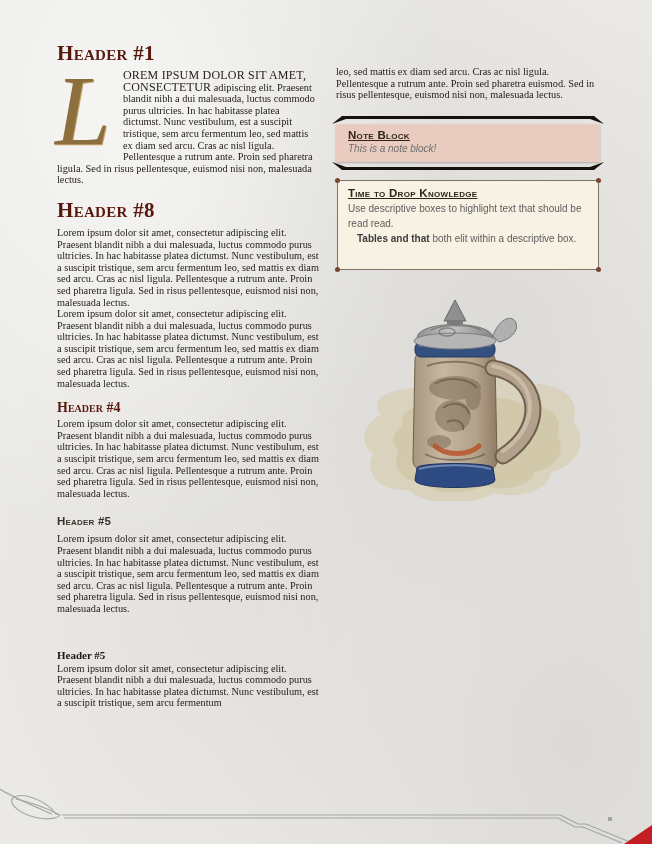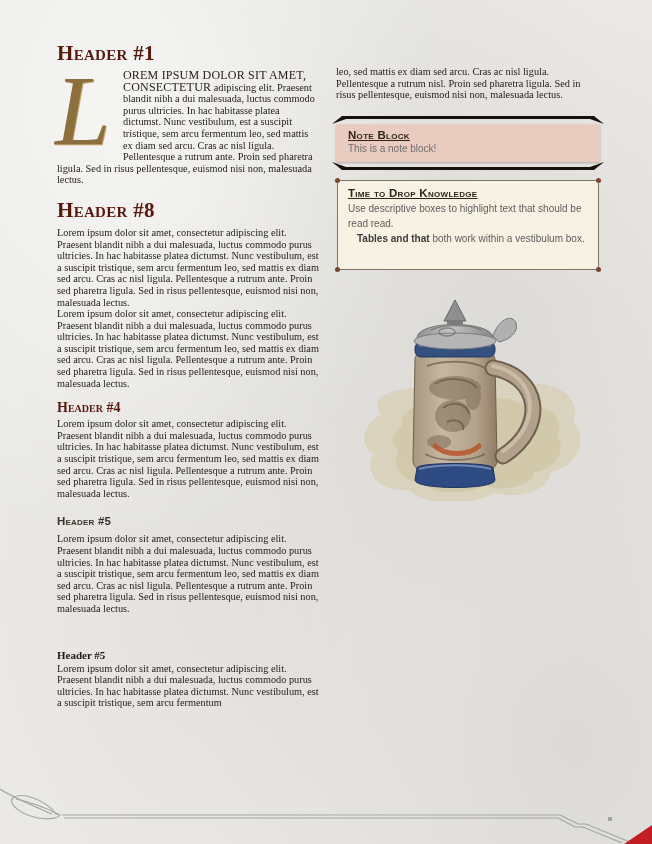--- a/index.html
+++ b/index.html
@@ -57,21 +57,21 @@
   .note-horn{display:block;width:calc(100% + 8px);margin-left:-4px;height:8px;}
   .note-body{
     background:#e9cbc0;padding:5px 12px 8px 12px;
     box-shadow:0 1px 2px rgba(0,0,0,.25);
   }
   .note-title,.desc-title{
     font-family:"Liberation Sans", sans-serif;font-variant:small-caps;
     font-weight:700;font-size:11.5px;color:#2e2518;margin:0 0 2px 0;letter-spacing:.3px;text-decoration:underline;
   }
   .note-text{
-    font-family:"Liberation Sans", sans-serif;font-size:10px;color:#6e6e6e;margin:0;
+    font-family:"Liberation Sans", sans-serif;font-size:10px;color:#6e6e6e;margin:0;font-style:italic;
   }
 
   
   .descbox{
     position:relative;margin:10px 1px 0 1px;
     background:#f7f2e3;border:1px solid #7e745f;
     padding:6px 10px 23px 10px;
   }
   .desc-text{
     font-family:"Liberation Sans", sans-serif;font-size:10px;line-height:15px;
@@ -113,21 +113,21 @@
       <p class="body">Lorem ipsum dolor sit amet, consectetur adipiscing elit. Praesent blandit nibh a dui malesuada, luctus commodo purus ultricies. In hac habitasse platea dictumst. Nunc vestibulum, est a suscipit tristique, sem arcu fermentum leo, sed mattis ex diam sed arcu. Cras ac nisl ligula. Pellentesque a rutrum ante. Proin sed pharetra ligula. Sed in risus pellentesque, euismod nisi non, malesuada lectus.</p>
 
       <h5 class="hb">Header #5</h5>
       <p class="body">Lorem ipsum dolor sit amet, consectetur adipiscing elit. Praesent blandit nibh a dui malesuada, luctus commodo purus ultricies. In hac habitasse platea dictumst. Nunc vestibulum, est a suscipit tristique, sem arcu fermentum leo, sed mattis ex diam sed arcu. Cras ac nisl ligula. Pellentesque a rutrum ante. Proin sed pharetra ligula. Sed in risus pellentesque, euismod nisi non, malesuada lectus.</p>
 
       <h6 class="hb">Header #5</h6>
       <p class="body">Lorem ipsum dolor sit amet, consectetur adipiscing elit. Praesent blandit nibh a dui malesuada, luctus commodo purus ultricies. In hac habitasse platea dictumst. Nunc vestibulum, est a suscipit tristique, sem arcu fermentum</p>
     </div>
 
     <div class="col col-right">
-      <p class="body cont">leo, sed mattis ex diam sed arcu. Cras ac nisl ligula. Pellentesque a rutrum nisl. Proin sed pharetra ligula. Sed in risus pellentesque, euismod nisi non, malesuada lectus.</p>
+      <p class="body cont">leo, sed mattis ex diam sed arcu. Cras ac nisl ligula. Pellentesque a rutrum ante. Proin sed pharetra euismod. Sed in risus pellentesque, euismod nisi non, malesuada lectus.</p>
 
       <div class="note">
         <svg class="note-horn" viewBox="0 0 272 8" preserveAspectRatio="none">
           <polygon points="0,8 10,0 262,0 272,8 258,3 14,3" fill="#17110d"></polygon>
         </svg>
         <div class="note-body">
           <p class="note-title">Note Block</p>
           <p class="note-text">This is a note block!</p>
         </div>
         <svg class="note-horn" viewBox="0 0 272 8" preserveAspectRatio="none" style="transform:scaleY(-1)">
@@ -135,21 +135,21 @@
         </svg>
       </div>
 
       <div class="descbox">
         <span class="corner-dot dot-tl"></span>
         <span class="corner-dot dot-tr"></span>
         <span class="corner-dot dot-bl"></span>
         <span class="corner-dot dot-br"></span>
         <p class="desc-title">Time to Drop Knowledge</p>
         <p class="desc-text">Use descriptive boxes to highlight text that should be read read.</p>
-        <p class="desc-text indent"><b>Tables and that</b><span> both work within a vestibulum box.</span></p>
+        <p class="desc-text indent"><b>Tables and that</b><span> both elit within a descriptive box.</span></p>
       </div>
 
       <div class="figure">
         <svg viewBox="0 0 250 205" width="250" height="205">
           <defs>
             <linearGradient id="bodyGrad" x1="0" y1="0" x2="1" y2="0">
               <stop offset="0" stop-color="#a8957d"></stop>
               <stop offset="0.35" stop-color="#c7b7a1"></stop>
               <stop offset="0.75" stop-color="#b3a18a"></stop>
               <stop offset="1" stop-color="#8f7d66"></stop>

